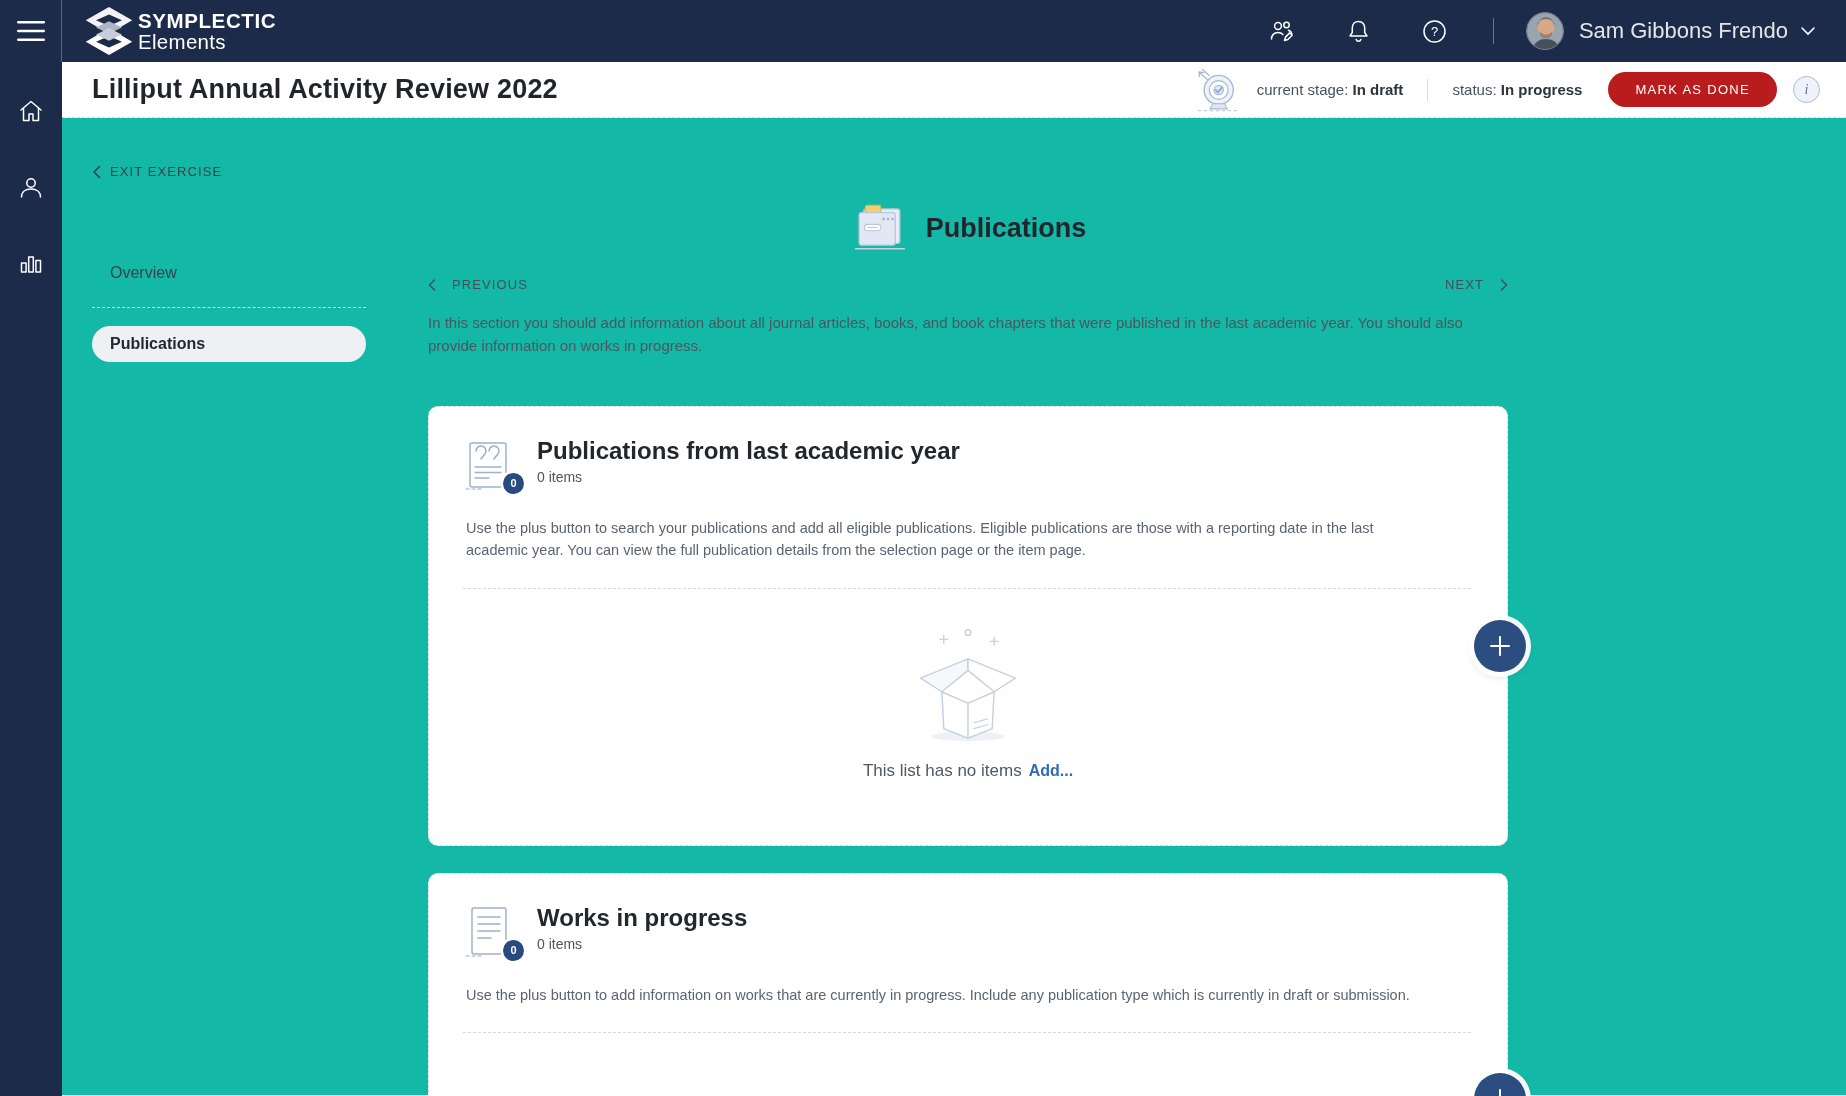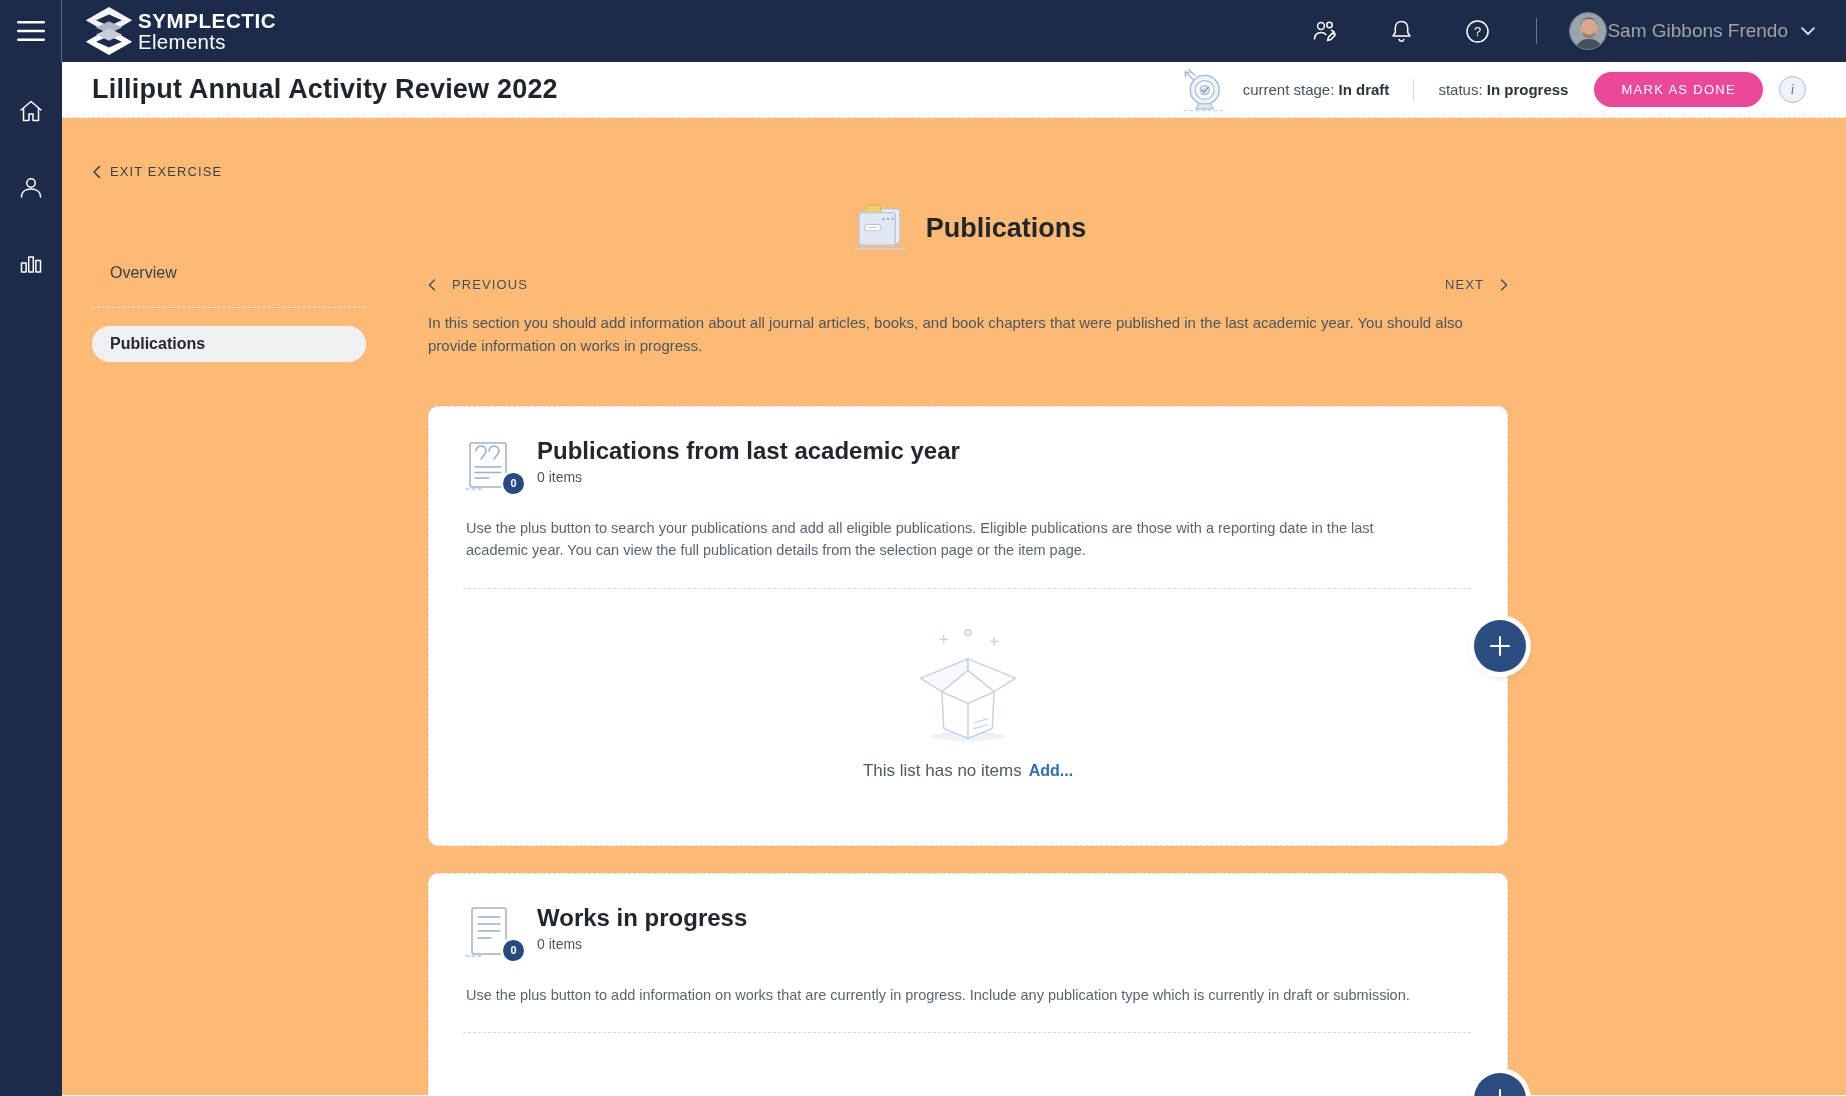--- a/index.html
+++ b/index.html
@@ -16,46 +16,46 @@
                  border-right:1px solid rgba(255,255,255,.28); cursor:pointer; flex:none; }
   .logo-zone { display:flex; align-items:center; gap:4px; margin-left:22px; cursor:pointer; }
   .logo-text { color:#fff; display:flex; flex-direction:column; line-height:21px; font-size:20.5px; }
   .logo-top { font-weight:700; letter-spacing:.6px; }
   .logo-bottom { font-weight:300; letter-spacing:.3px; }
   .topbar-right { margin-left:auto; display:flex; align-items:center; padding-right:30px; }
   .tb-icon { margin-left:52px; display:flex; align-items:center; justify-content:center; cursor:pointer; }
   .tb-divider { width:1px; height:26px; background:rgba(255,255,255,.35); margin-left:46px; }
   .avatar { width:38px; height:38px; border-radius:50%; overflow:hidden; margin-left:32px; flex:none;
             border:1px solid rgba(255,255,255,.4); cursor:pointer; }
-  .user-name { color:#a3a3a3; font-size:19px; cursor:pointer; }
+  .user-name { color:#e5e5e5; font-size:22px; margin-left:15px; cursor:pointer; }
   .chevron-down { margin-left:12px; cursor:pointer; display:flex; }
 
   
   .rail { position:absolute; top:62px; left:0; bottom:0; width:62px; background:#1c2b4a;
           display:flex; flex-direction:column; align-items:center; padding-top:36px; gap:50px; z-index:10; }
   .rail-icon { width:26px; height:26px; cursor:pointer; display:flex; }
 
   
   .main { position:absolute; left:62px; top:62px; right:0; bottom:0; }
-  .titlebar { height:56px; display:flex; align-items:center; padding:0 40px 0 30px;
+  .titlebar { height:56px; display:flex; align-items:center; padding:0 26px 0 30px;
               border-bottom:1px dashed #d9dee4; background:#fff; }
   .page-title { font-size:27px; font-weight:700; color:#1f252b; letter-spacing:.2px; }
   .titlebar-right { margin-left:auto; display:flex; align-items:center; }
   .stage-icon { margin-right:16px; display:flex; }
   .meta-text { font-size:15px; color:#47525c; white-space:nowrap; }
   .meta-text b { color:#2b333b; }
   .vdiv { width:1px; height:22px; background:#d7dce1; margin:0 24px; }
-  .done-btn { height:35px; padding:0 27px; border-radius:18px; background:#ec4899; color:#fff;
+  .done-btn { height:35px; padding:0 27px; border-radius:18px; background:#b91c1c; color:#fff;
               font-size:13px; letter-spacing:1.3px; font-weight:500; border:none; margin-left:26px;
               cursor:pointer; font-family:inherit; }
   .info-badge { width:27px; height:27px; margin-left:16px; border-radius:50%; border:1.5px solid #a9bbd6;
                 background:#eef2f9; color:#5d7299; display:flex; align-items:center; justify-content:center;
                 font-size:14px; font-style:italic; font-family:"Liberation Serif", serif; cursor:pointer; }
 
-  .content { position:relative; height:calc(100% - 57px); background:#fdba74; }
+  .content { position:relative; height:calc(100% - 57px); background:#14b8a6; }
 
   .exit-link { position:absolute; left:30px; top:46px; display:flex; align-items:center; gap:9px;
                font-size:13px; letter-spacing:1.1px; color:#39424b; font-weight:500; cursor:pointer; }
 
   .subnav { position:absolute; left:30px; top:137px; width:274px; }
   .subnav-item { height:36px; display:flex; align-items:center; padding:0 18px; font-size:16px;
                  color:#39424b; border-radius:18px; margin-bottom:10px; cursor:pointer; }
   .subnav-item.active { background:#eef0f3; font-weight:700; color:#23292f; }
   .subnav-divider { border-top:1px dashed #dbe0e5; margin:16px 0 18px 0; }
 

